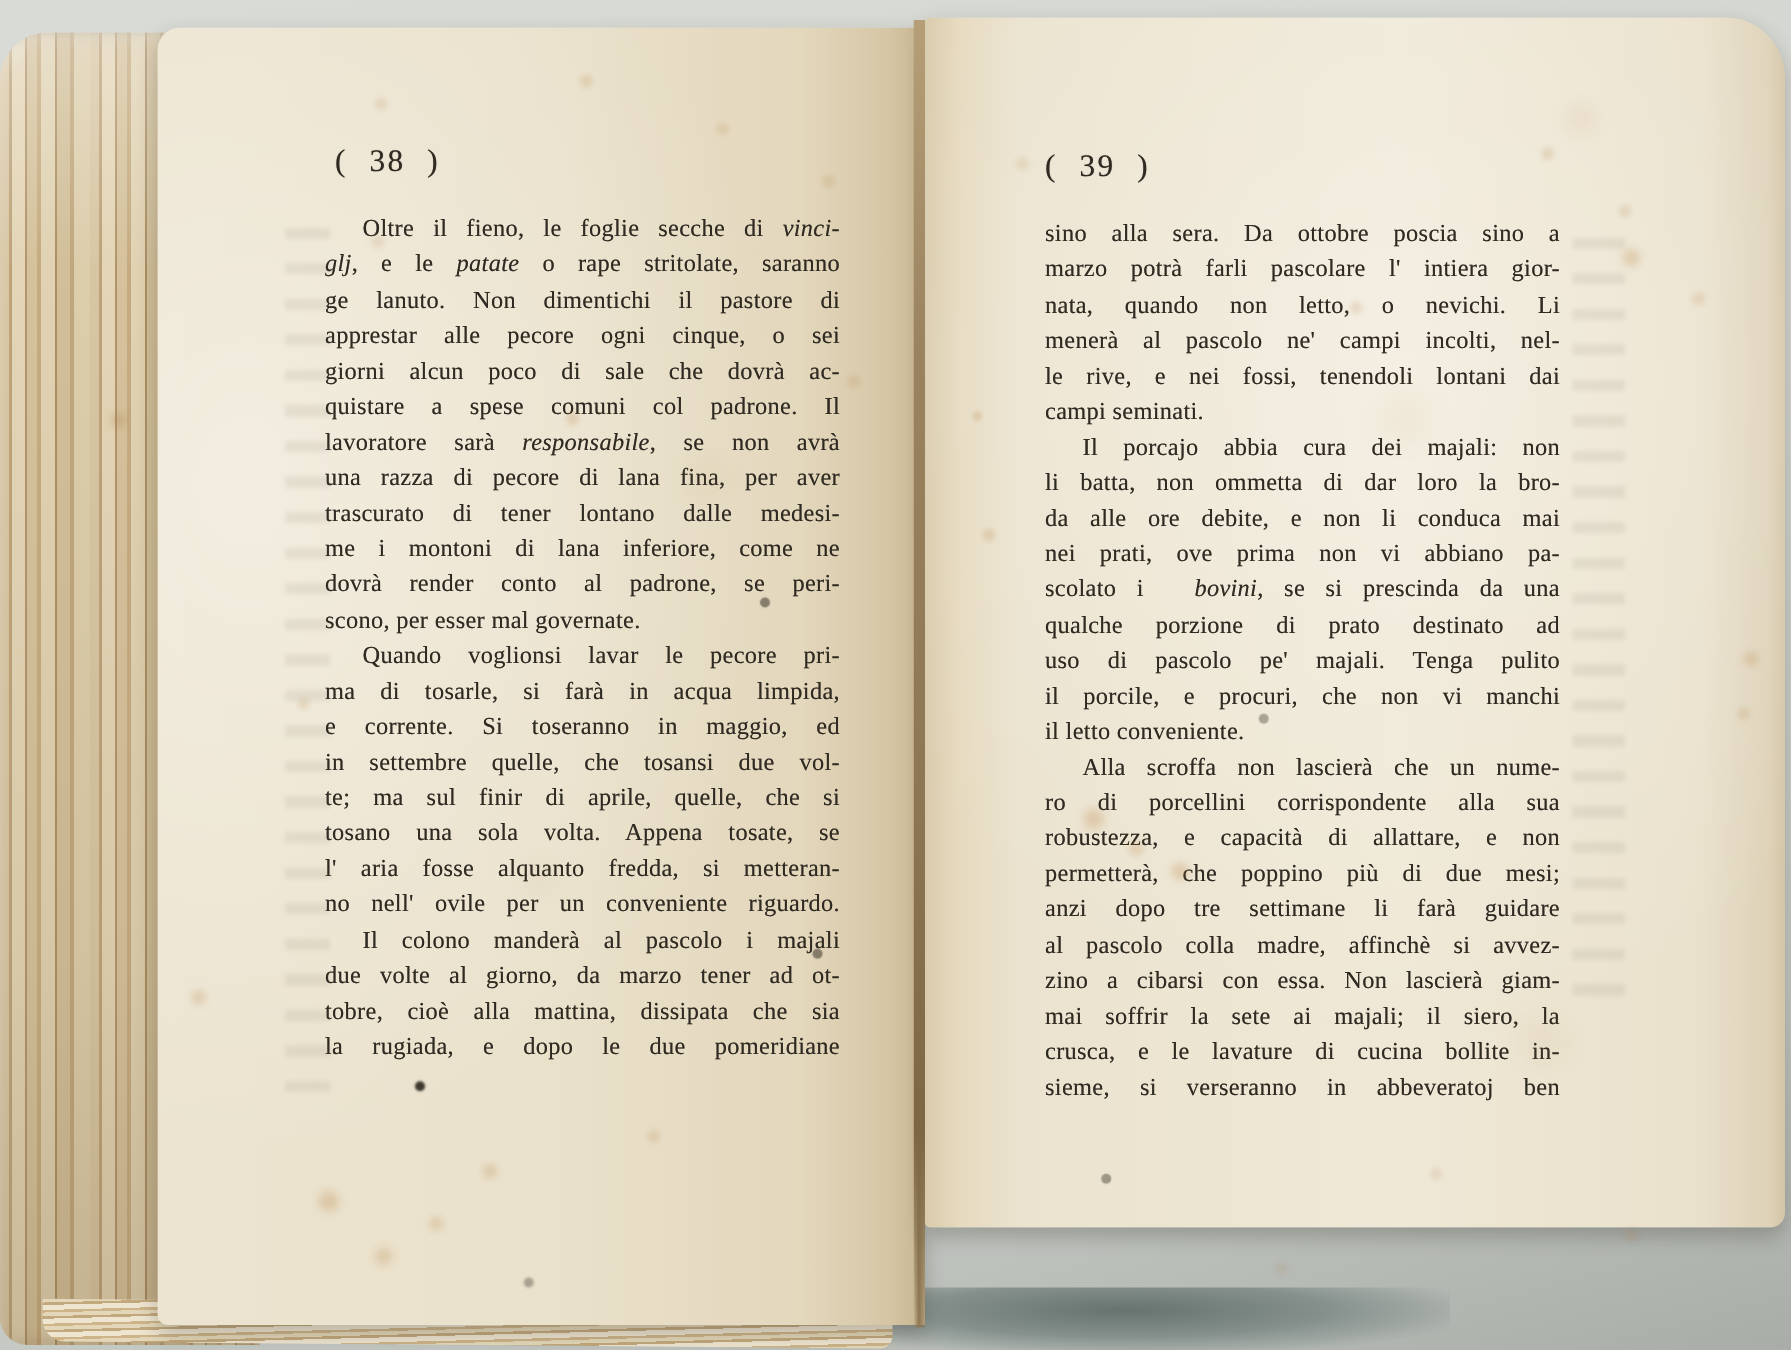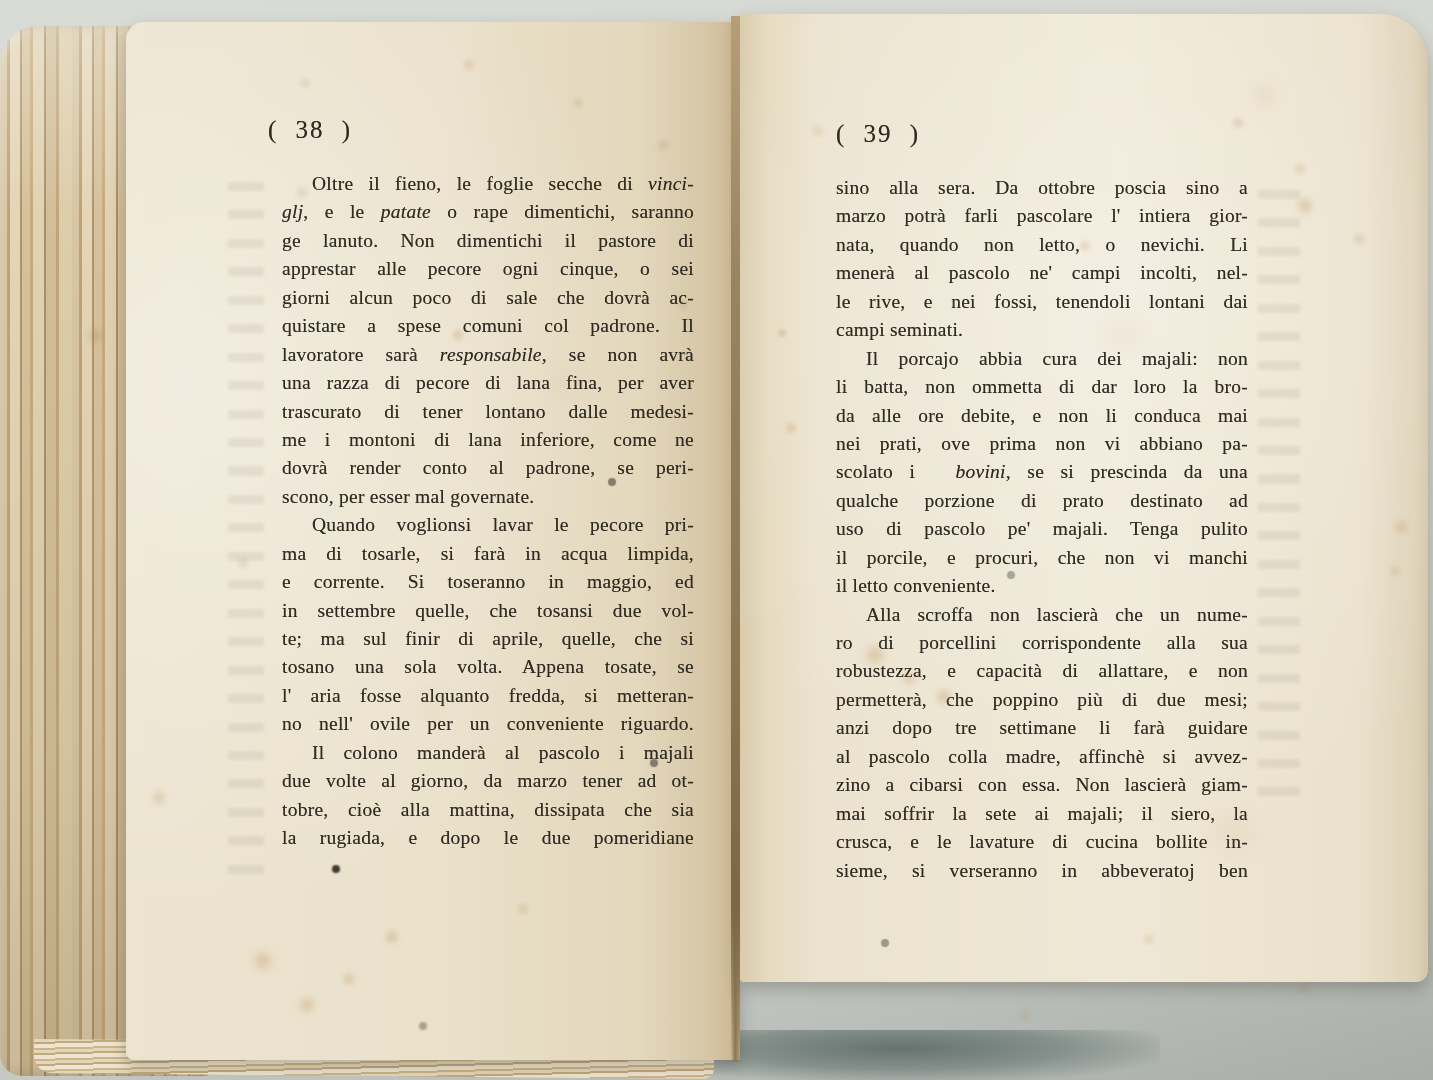--- a/index.html
+++ b/index.html
@@ -61,21 +61,21 @@
     position:absolute;width:412px;text-align:left;
     font-size:25px;letter-spacing:2px;word-spacing:9px;color:var(--ink);
     text-shadow:0 0 .6px rgba(47,42,34,.6);
   }
   .page.left .page-number{left:142px;top:94px;}
   .page.right .page-number{left:96px;top:106px;}
   .text-block{
     position:absolute;width:412px;color:var(--ink);font-size:19.5px;
     text-shadow:0 0 .5px rgba(47,42,34,.55);
   }
-  .page.left .text-block{left:156px;top:148px;}
+  .page.left .text-block{left:134px;top:148px;}
   .page.right .text-block{left:96px;top:160px;}
   .line{
     position:relative;height:28.45px;line-height:28.45px;overflow:hidden;
     text-align:justify;text-align-last:justify;text-justify:inter-word;
     letter-spacing:.25px;white-space:normal;
   }
   .line.no-just{text-align-last:left;}
   .line.indent{text-indent:30px;}
   
   .ghost{
@@ -116,21 +116,21 @@
 <div class="scene" style="--ink: #2f2a22;">
   <div class="under-shadow"></div>
   <div class="edge-stack"></div>
   <div class="top-edges"></div>
   <div class="bottom-edges"></div>
 
   <div class="page left">
     <div class="page-number">( 38 )</div>
     <div class="text-block" id="left-body">
         <div class="line indent"><span>Oltre il fieno, le foglie secche di </span><span style="font-style: italic;">vinci-</span></div>
-        <div class="line"><span style="font-style: italic;">glj</span><span>, e le </span><span style="font-style: italic;">patate</span><span> o rape dimentichi, saranno</span></div>
+        <div class="line"><span style="font-style: italic;">glj</span><span>, e le </span><span style="font-style: italic;">patate</span><span> o rape stritolate, saranno</span></div>
         <div class="line"><span>ge lanuto. Non dimentichi il pastore di</span></div>
         <div class="line"><span>apprestar alle pecore ogni cinque, o sei</span></div>
         <div class="line"><span>giorni alcun poco di sale che dovrà ac-</span></div>
         <div class="line"><span>quistare a spese comuni col padrone. Il</span></div>
         <div class="line"><span>lavoratore sarà </span><span style="font-style: italic;">responsabile</span><span>, se non avrà</span></div>
         <div class="line"><span>una razza di pecore di lana fina, per aver</span></div>
         <div class="line"><span>trascurato di tener lontano dalle medesi-</span></div>
         <div class="line"><span>me i montoni di lana inferiore, come ne</span></div>
         <div class="line"><span>dovrà render conto al padrone, se peri-</span></div>
         <div class="line no-just"><span>scono, per esser mal governate.</span></div>

